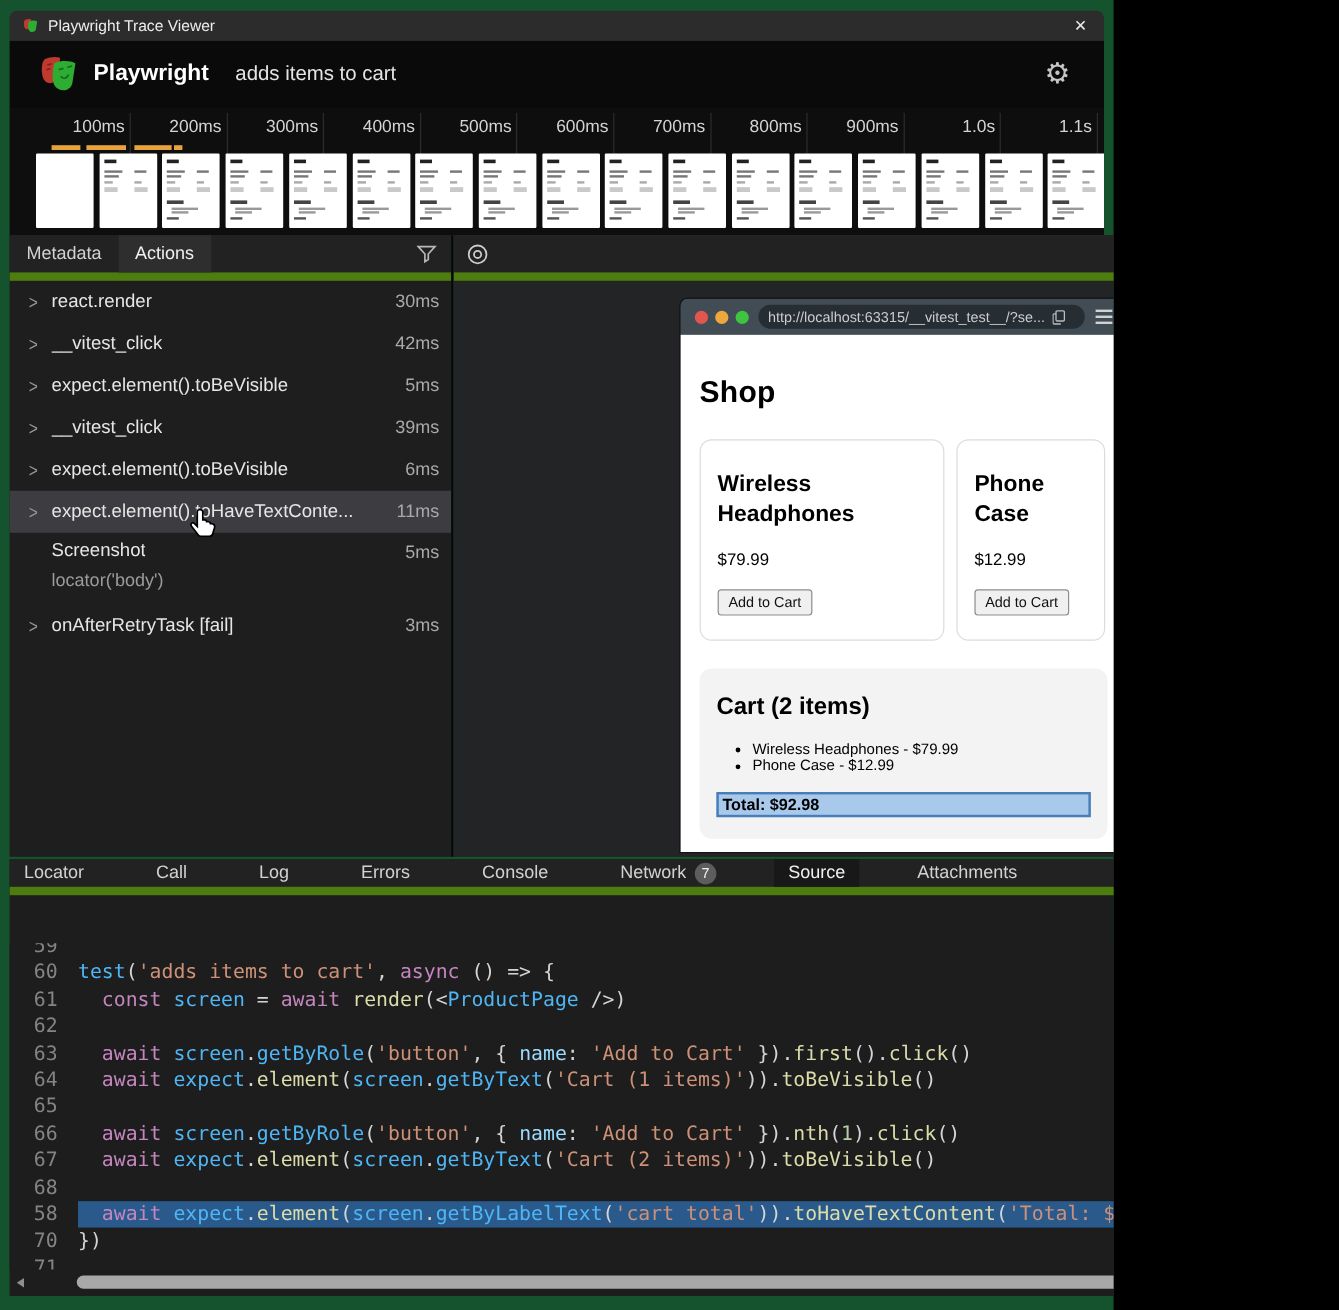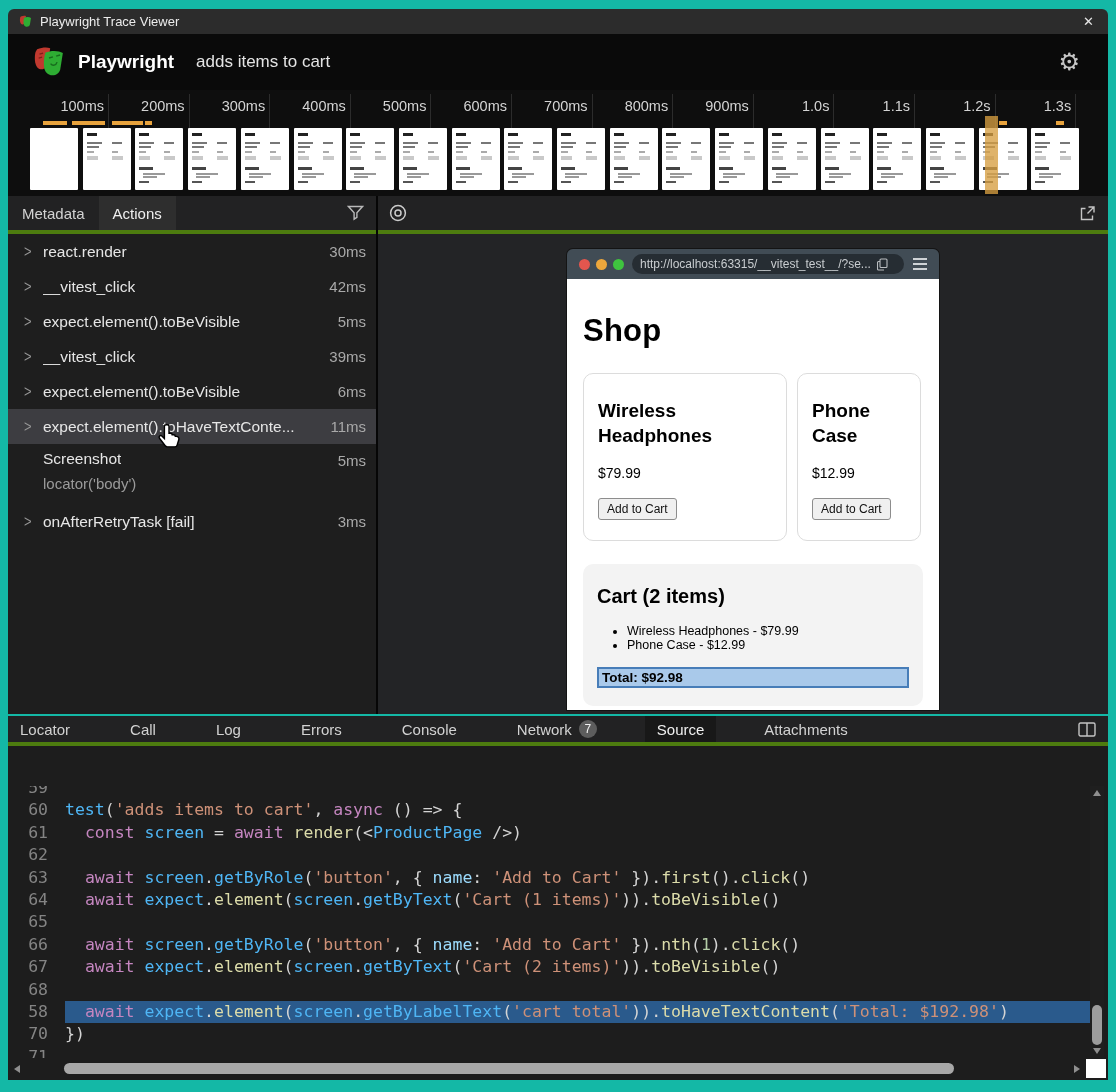--- a/index.html
+++ b/index.html
@@ -1,16 +1,16 @@
 <!DOCTYPE html>
 <html><head>
 <meta charset="utf-8">
 <style>
   html,body{margin:0;padding:0;background:#000;}
-  #window{position:relative;width:1116px;height:1092px;background:#14b8a6;overflow:hidden;
+  #window{position:relative;width:928px;height:1092px;background:#14532d;overflow:hidden;
     font-family:"Liberation Sans",sans-serif;-webkit-font-smoothing:antialiased;}
   
   .titlebar{position:absolute;left:8px;top:9px;right:8px;height:25px;background:#2c2c2c;
     border-radius:6px 6px 0 0;display:flex;align-items:center;padding:0 10px;box-sizing:border-box;}
   .titlebar .t-title{color:#ececec;font-size:13px;margin-left:7px;}
   .titlebar .t-close{margin-left:auto;color:#e8e8e8;font-size:13px;cursor:default;padding:0 4px;}
   
   .appheader{position:absolute;left:8px;top:34px;right:8px;height:56px;background:#0a0a0a;
     display:flex;align-items:center;}
   .appheader .logo{margin-left:22px;}
@@ -22,21 +22,21 @@
   .tl-line{position:absolute;top:4px;bottom:6px;width:1px;background:#2c2c2c;}
   .tl-label{position:absolute;top:8px;width:72px;text-align:right;color:#d4d4d4;font-size:14.5px;}
   .tl-bar{position:absolute;top:31px;height:4px;background:#e8a33d;}
   .thumb{position:absolute;top:38px;width:48px;height:62px;background:#ffffff;border-radius:1px;overflow:hidden;}
   .mk{position:absolute;}
   .playhead{position:absolute;top:26px;height:78px;width:13px;background:rgba(214,158,64,0.78);}
   
   .actions-panel{position:absolute;left:8px;top:196px;width:368px;height:518px;background:#1e1e1e;}
   .v-split{position:absolute;left:376px;top:196px;width:2px;height:518px;background:#060606;}
   .snapshot-panel{position:absolute;left:378px;top:196px;width:730px;height:518px;background:#232426;overflow:hidden;}
-  .strip{height:38px;background:#222223;border-bottom:4px solid #4d7c0f;display:flex;align-items:stretch;box-sizing:border-box;}
+  .strip{height:38px;background:#222223;border-bottom:7px solid #4d7c0f;display:flex;align-items:stretch;box-sizing:border-box;}
   .tab{display:flex;align-items:center;padding:0 14px;color:#d2d2d2;font-size:15px;white-space:nowrap;}
   .tab.sel-light{background:#2e2e2e;color:#efefef;}
   .tab.sel-dark{background:#181818;color:#f0f0f0;}
   .badge{display:inline-block;min-width:18px;height:18px;line-height:18px;border-radius:9px;background:#5d5d5d;
     color:#f2f2f2;font-size:12px;text-align:center;margin-left:7px;}
   .strip-icon{display:flex;align-items:center;padding:0 10px;}
   .strip-right{margin-left:auto;display:flex;align-items:center;padding-right:12px;}
   
   .action-row{position:relative;height:35px;display:flex;align-items:center;color:#e6e6e6;font-size:15.5px;}
   .action-row .chev{position:absolute;left:16px;color:#969696;font-size:13px;transform:scaleY(1.25);}
@@ -52,21 +52,21 @@
     box-shadow:0 0 0 1px #141414;}
   .chrome{height:30px;background:#414c55;display:flex;align-items:center;padding:0 12px;box-sizing:border-box;}
   .dot{width:11px;height:11px;border-radius:50%;margin-right:6px;}
   .urlbar{margin-left:8px;height:20px;flex:1;background:#262d33;border-radius:10px;color:#c9cdd0;
     font-size:12px;display:flex;align-items:center;padding:0 8px;overflow:hidden;white-space:nowrap;}
   .urlbar .copy-ic{margin-left:6px;flex-shrink:0;}
   .burger{margin-left:9px;display:flex;flex-direction:column;gap:3px;}
   .burger div{width:14px;height:2px;background:#cfd3d6;}
   .page{background:#ffffff;height:431px;color:#000;padding:34px 16px 0 16px;box-sizing:border-box;
     font-family:"Liberation Sans",sans-serif;}
-  .page h1{font-size:31px;margin:0 0 24px 0;letter-spacing:0.2px;}
+  .page h1{font-size:25px;margin:0 0 24px 0;letter-spacing:0.2px;}
   .products{display:flex;gap:10px;}
   .pcard{border:1px solid #dcdcdc;border-radius:10px;padding:24px 14px 20px 14px;box-sizing:border-box;}
   .pcard.c1{width:204px;}
   .pcard.c2{width:124px;}
   .pname{font-size:19px;font-weight:bold;line-height:1.33;margin-bottom:16px;}
   .pprice{font-size:14px;margin-bottom:17px;}
   .pbtn{display:inline-block;font-size:12px;color:#111;background:#f0f0f0;border:1px solid #8d8d8d;
     border-radius:3px;padding:3px 8px;}
   .cartcard{margin-top:23px;background:#f3f3f3;border-radius:10px;padding:21px 14px 18px 14px;}
   .cartcard h2{font-size:20px;margin:0 0 16px 0;}

